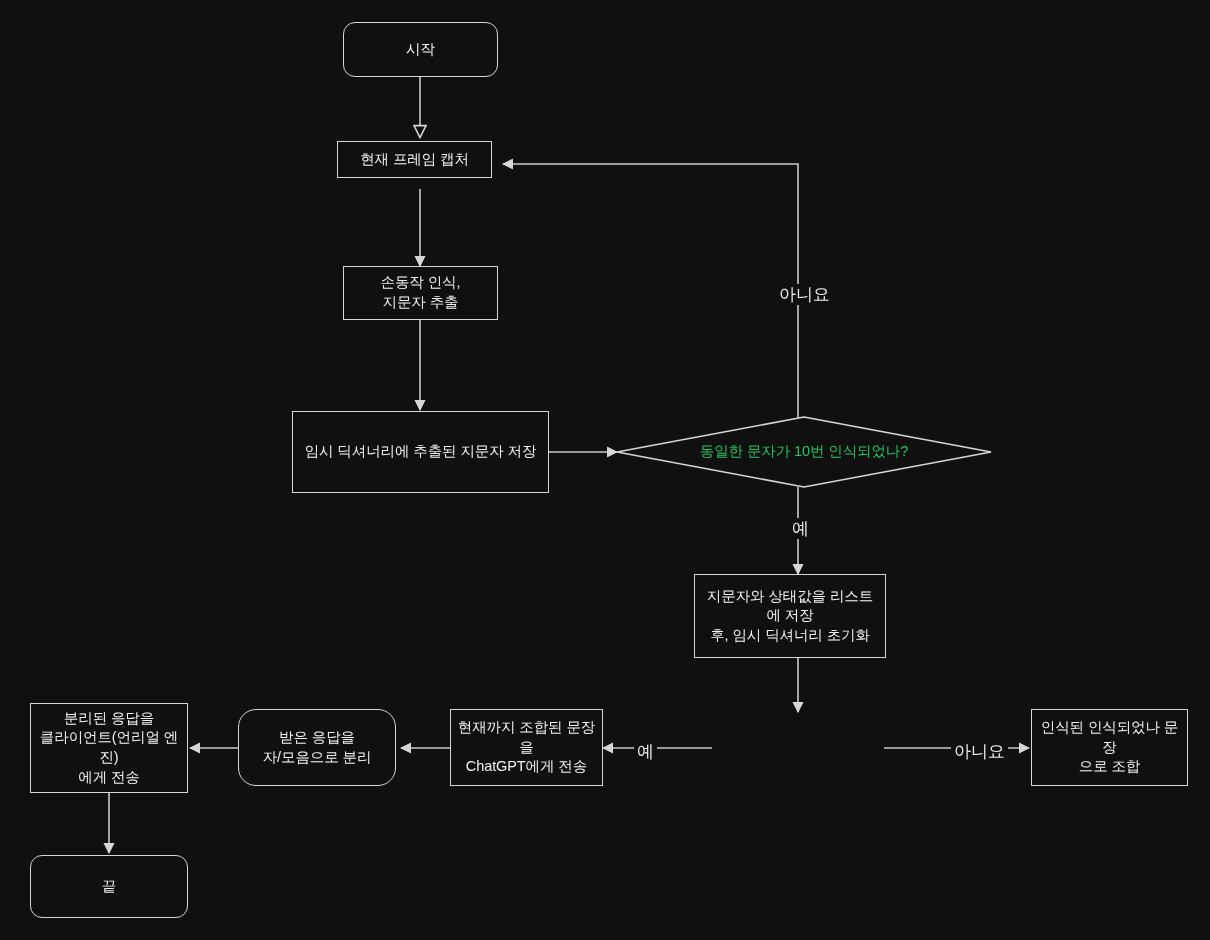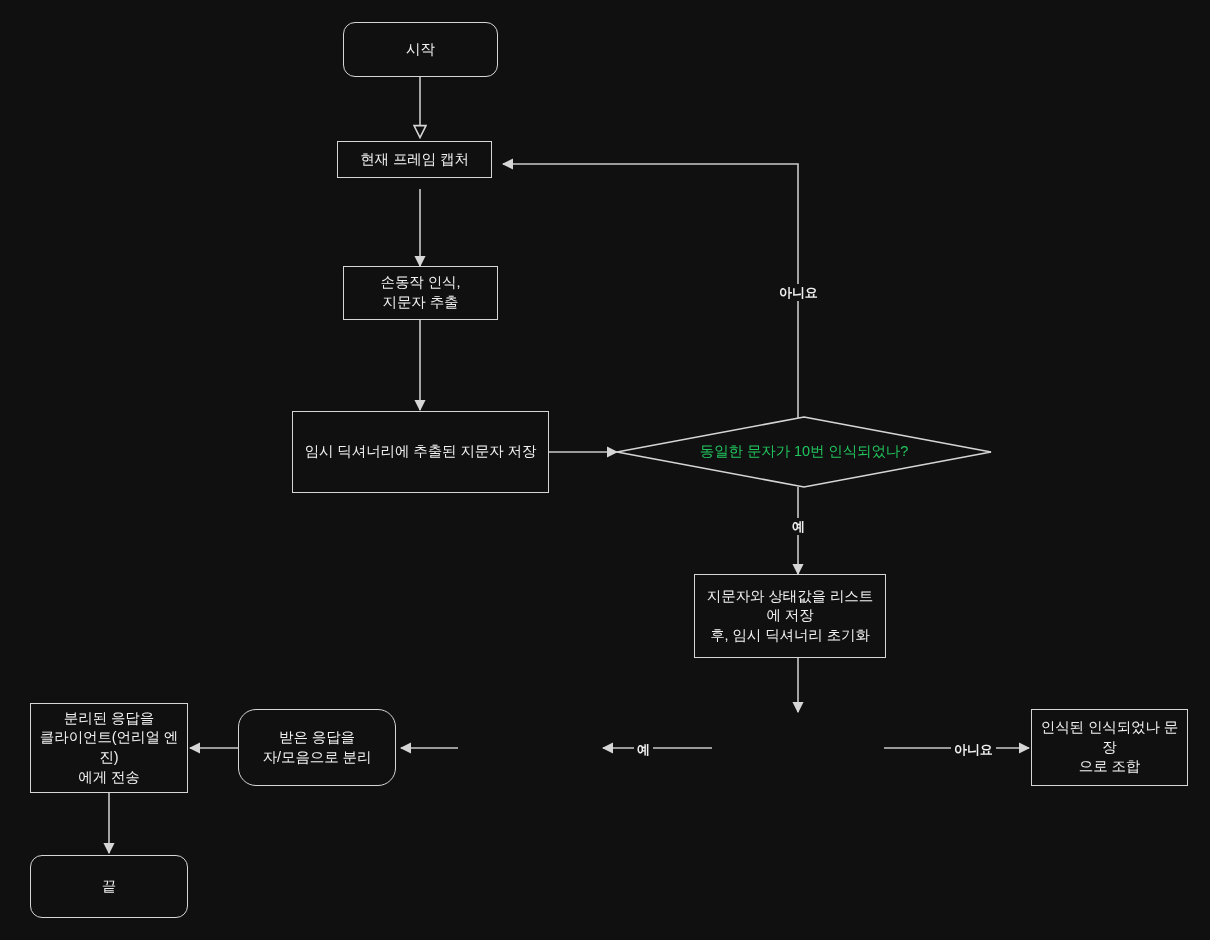--- a/index.html
+++ b/index.html
@@ -63,27 +63,26 @@
     color: #22c55e;
     font-size: 14.5px;
     line-height: 1.35;
     text-align: center;
     letter-spacing: -0.1px;
     white-space: pre-line;
   }
   .edge-label {
     position: absolute;
     color: #efefef;
-    font-size: 13px;
+    font-size: 17px;
     line-height: 1;
     background: #101010;
     padding: 2px 3px;
     white-space: nowrap;
     letter-spacing: -0.1px;
-    font-weight: bold;
   }
 </style>
 </head>
 <body>
 
 <div id="canvas">
 
   <svg class="edges" viewBox="0 0 1210 940" xmlns="http://www.w3.org/2000/svg">
     <defs>
       <marker id="arrowSolid" viewBox="0 0 10 10" refX="9" refY="5" markerWidth="7" markerHeight="7" orient="auto-start-reverse">
@@ -150,20 +149,24 @@
     <span>지문자와 상태값을 리스트에 저장
 후, 임시 딕셔너리 초기화</span>
   </div>
 
 
   <div class="node" style="left:1031px; top:709px; width:157px; height:77px;">
     <span>인식된 인식되었나 문장
 으로 조합</span>
   </div>
 
+  <div class="node" style="left:450px; top:709px; width:153px; height:77px;">
+    <span>현재까지 조합된 문장을
+ChatGPT에게 전송</span>
+  </div>
 
   <div class="node" style="left:238px; top:709px; width:158px; height:77px;border-radius:18px;">
     <span>받은 응답을
 자/모음으로 분리</span>
   </div>
 
   <div class="node" style="left:30px; top:703px; width:158px; height:90px;">
     <span>분리된 응답을
 클라이언트(언리얼 엔진)
 에게 전송</span>

